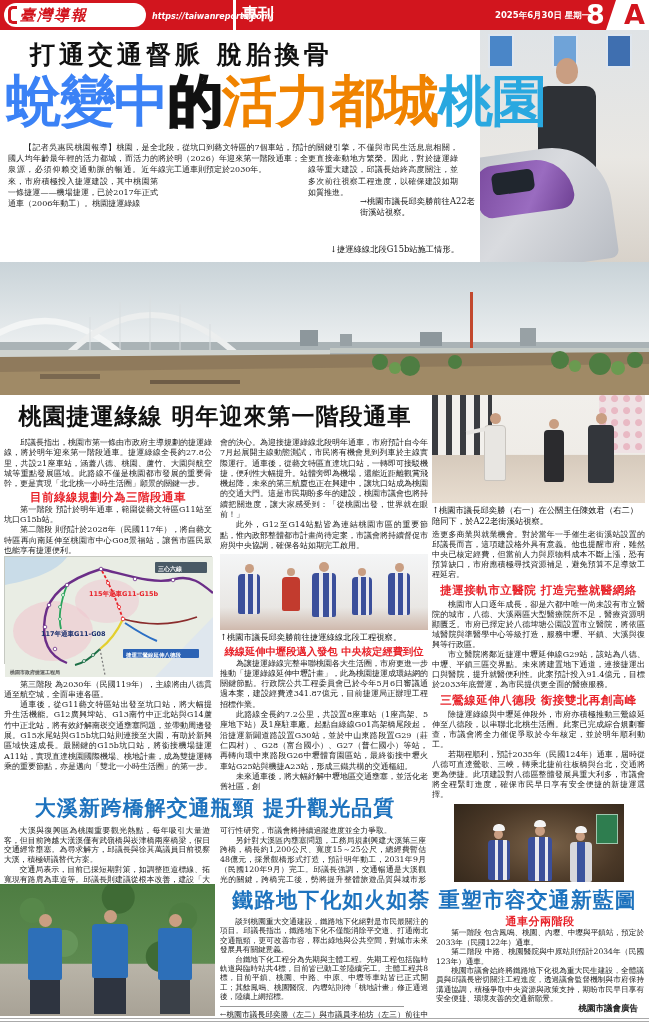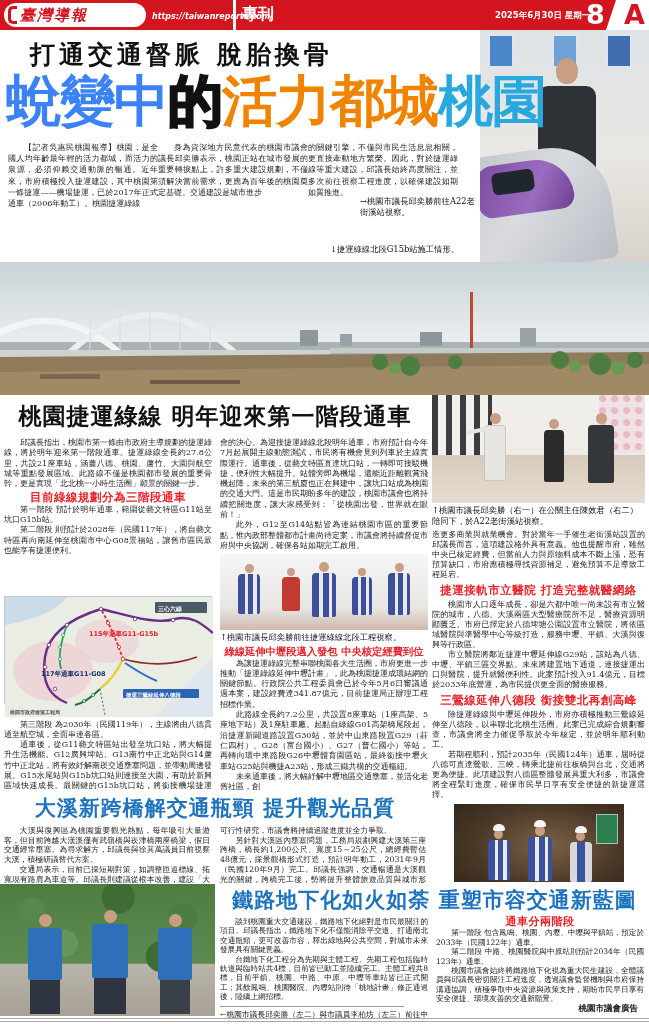--- a/index.html
+++ b/index.html
@@ -34,21 +34,21 @@
   .photo { position:absolute; overflow:hidden; }
   .ph-train { left:480px; top:30px; width:169px; height:232px; background:linear-gradient(180deg,#dfe3e6 0%,#e9e7e3 55%,#d8d2ca 100%); z-index:1; }
   .vend { position:absolute; top:4px; width:26px; height:34px; background:#4a86c8; border:2px solid #dfe6ee; }
   .man-suit { position:absolute; }
   .man-suit .hd { width:22px; height:26px; border-radius:50% 50% 45% 45%; background:#c99e82; margin:0 auto; }
   .man-suit .bd { width:58px; height:92px; background:#2e3136; border-radius:10px 10px 4px 4px; margin-top:2px; }
   .trainnose { position:absolute; left:-18px; bottom:-6px; width:150px; height:118px; background:linear-gradient(135deg,#bfc3c9 0%,#d9dbdf 45%,#b9bdc4 100%); border-radius:26px 60px 8px 8px; transform:rotate(-8deg); }
   .trainnose .purple { position:absolute; left:18px; top:10px; width:96px; height:52px; background:linear-gradient(120deg,#7a4a9e,#9a6cc0 60%,#6d3f92); border-radius:18px 40px 14px 14px; }
   .trainnose .win { position:absolute; left:34px; top:18px; width:42px; height:22px; background:#20262e; border-radius:6px; }
   .ph-bridge { left:0; top:262px; width:649px; height:133px; z-index:1; }
-  .ph-map { width:208px; height:108px; border:1px solid #c6c9c2; background:#e9ede4; position:relative;margin-top:40px; }
+  .ph-map { width:208px; height:108px; border:1px solid #c6c9c2; background:#e9ede4; position:relative; }
   .ph-walk { width:208px; height:76px; background:linear-gradient(180deg,#f4f5f6 0%,#e9e7e4 70%,#cfb9ad 100%); position:relative; }
   .ph-a22 { width:213px; height:108px; background:linear-gradient(180deg,#f1efeb 0%,#efece7 55%,#d6cabc 56%,#e8ddd0 100%); position:relative; }
   .ph-tunnel { width:170px; height:92px; margin:4px auto 0 auto; background:radial-gradient(ellipse at 55% 45%, #7a6248 0%, #4a3827 55%, #2d2318 100%); position:relative; }
   .ph-blue { left:0; top:884px; width:215px; height:132px; background:
       radial-gradient(circle at 15% 20%, #57884a 0 12px, transparent 13px),
       radial-gradient(circle at 55% 10%, #3f6b35 0 16px, transparent 17px),
       radial-gradient(circle at 85% 25%, #4e7d42 0 14px, transparent 15px),
       radial-gradient(circle at 30% 45%, #66955a 0 13px, transparent 14px),
       radial-gradient(circle at 75% 55%, #3f6b35 0 15px, transparent 16px),
       linear-gradient(180deg,#4e7d42 0%,#5d8a50 60%,#b9b4a8 61%,#a8a296 100%); }
@@ -124,21 +124,21 @@
       <div class="purple"></div>
         <div class="win"></div>
     </div>
   </div>
 
   <div class="intro">
     <div class="col">
       <p class="para">【記者吳惠民桃園報導】桃園，是全國人均年齡最年輕的活力都城，而活力的泉源，必須仰賴交通動脈的暢通。近年來，市府積極投入捷運建設，其中桃園第一條捷運——機場捷運，已於2017年正式通車（2006年動工）。桃園捷運綠線</p>
     </div>
     <div class="col">
-      <p class="para">身為資深地方民意代表的桃園市議會議長邱奕勝表示，桃園正站在城市發展的重要轉捩點上，許多重大建設規劃，不僅須解決當前需求，更應為百年後的桃園奠定基礎。交通建設是城市進步</p>
+      <p>北段，從坑口到藝文特區的7個車站，預計將於明（2026）年迎來第一階段通車；全線完工通車則預定於2030年。</p>
     </div>
     <div class="col">
       <p>的關鍵引擎，不僅與市民生活息息相關，更直接牽動地方繁榮。因此，對於捷運綠線等重大建設，邱議長始終高度關注，並多次前往視察工程進度，以確保建設如期如質推進。</p>
     </div>
   </div>
   <div class="cap cap-a22top">→桃園市議長邱奕勝前往A22老街溪站視察。</div>
   <div class="cap cap-g15b">↓捷運綠線北段G15b站施工情形。</div>
 
   <div class="photo ph-bridge">
     <svg width="649" height="133" viewBox="0 0 649 133">

